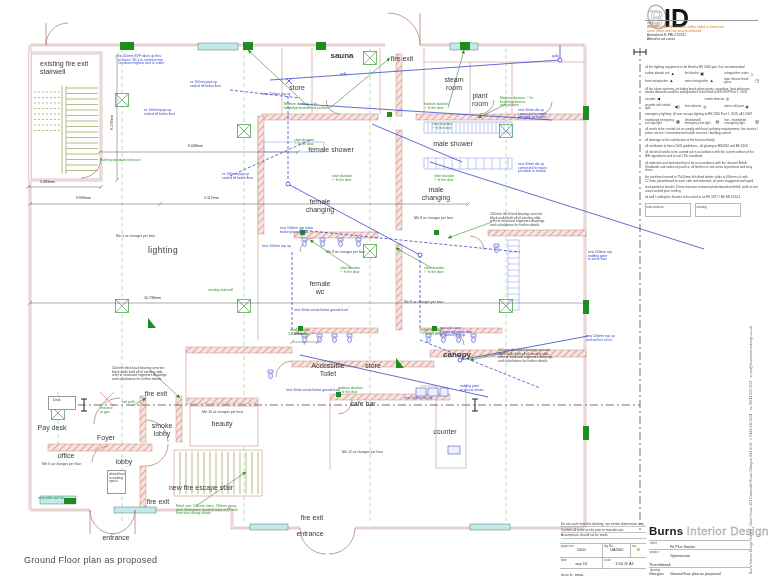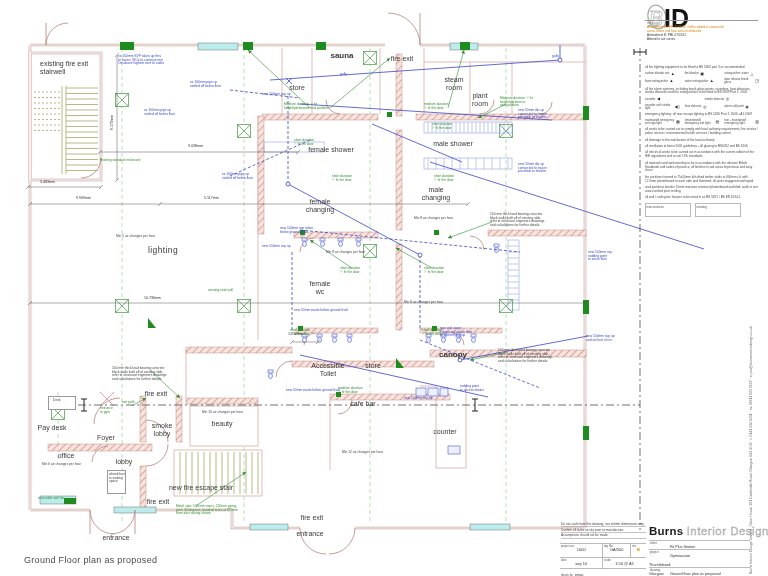--- a/index.html
+++ b/index.html
@@ -386,21 +386,21 @@
 <span class="t room" style="left:292px;top:198px;width:56px;">female
 changing</span>
 <span class="t room" style="left:408px;top:186px;width:56px;">male
 changing</span>
 <span class="t room" style="left:298px;top:280px;width:44px;">female
 wc</span>
 <span class="t room big" style="left:118px;top:246px;width:90px;">lighting</span>
 <span class="t room" style="left:302px;top:362px;width:52px;">Accessible
 Toilet</span>
 <span class="t room" style="left:356px;top:362px;width:34px;">store</span>
-<span class="t room mid" style="left:432px;top:351px;width:42px;">canopy</span>
+<span class="t room mid" style="left:432px;top:351px;width:50px;">canopy</span>
 <span class="t room" style="left:336px;top:400px;width:54px;">cafe bar</span>
 <span class="t room" style="left:420px;top:428px;width:50px;">counter</span>
 <span class="t room" style="left:196px;top:420px;width:52px;">beauty</span>
 <span class="t room" style="left:30px;top:424px;width:44px;">Pay desk</span>
 <span class="t room" style="left:86px;top:434px;width:40px;">Foyer</span>
 <span class="t room" style="left:46px;top:452px;width:40px;">office</span>
 <span class="t room" style="left:140px;top:422px;width:44px;">smoke
 lobby</span>
 <span class="t room" style="left:106px;top:458px;width:36px;">lobby</span>
 <span class="t room" style="left:136px;top:390px;width:40px;">fire exit</span>

